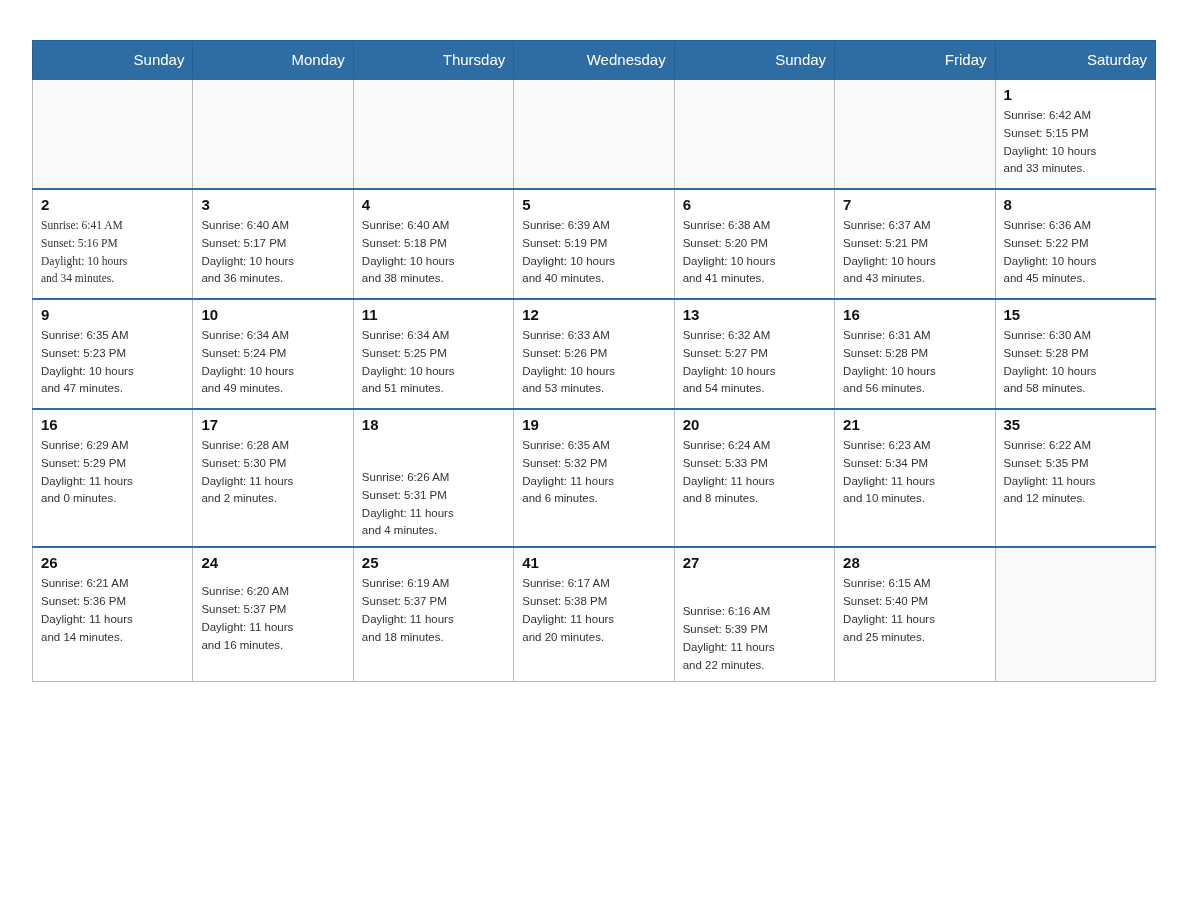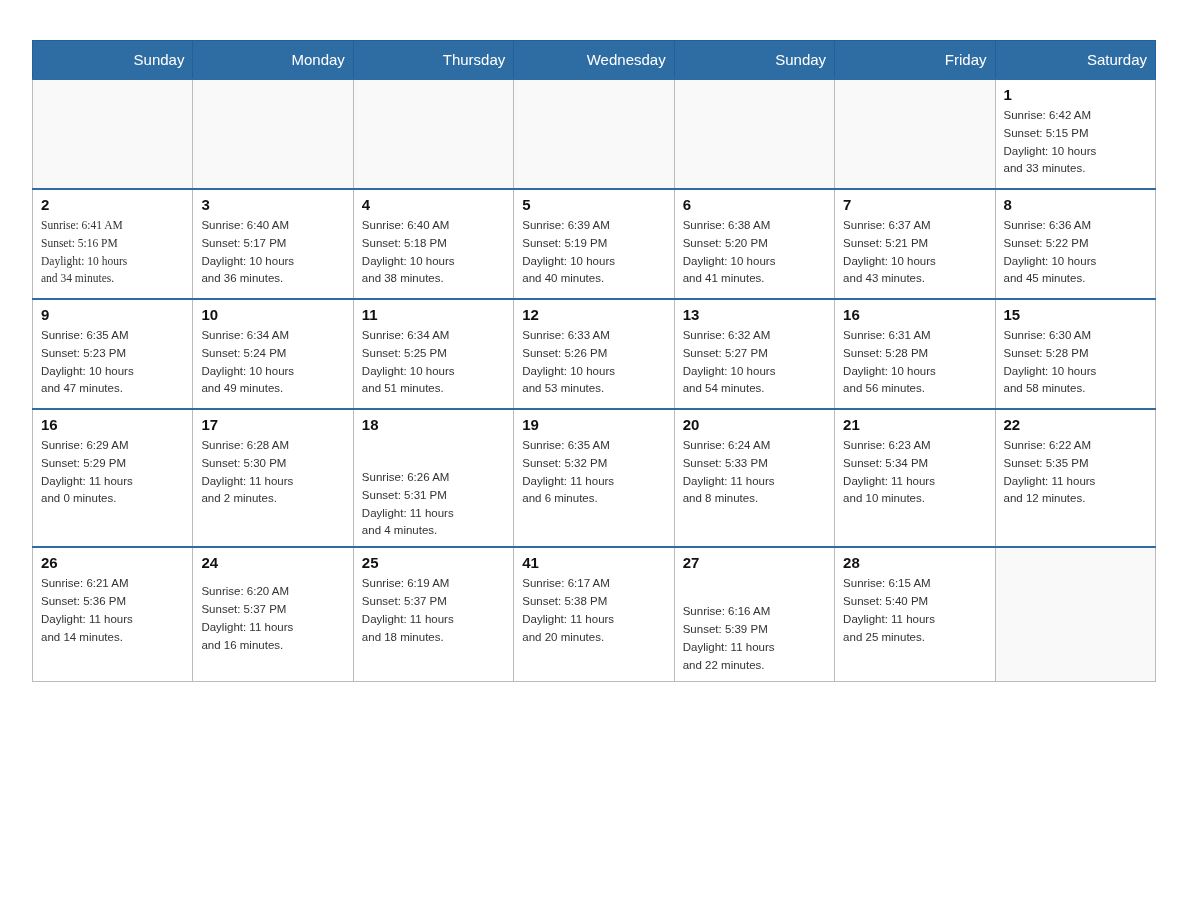--- a/index.html
+++ b/index.html
@@ -268,21 +268,21 @@
 and 8 minutes.</div>
         </td>
         <td>
           <div class="day-number">21</div>
           <div class="day-info" style="white-space: pre-line;">Sunrise: 6:23 AM
 Sunset: 5:34 PM
 Daylight: 11 hours
 and 10 minutes.</div>
         </td>
         <td>
-          <div class="day-number">22</div>
+          <div class="day-number">35</div>
           <div class="day-info" style="white-space: pre-line;">Sunrise: 6:22 AM
 Sunset: 5:35 PM
 Daylight: 11 hours
 and 12 minutes.</div>
         </td>
       </tr>
       <tr class="row-divider">
         <td>
           <div class="day-number">26</div>
           <div class="day-info" style="white-space: pre-line;">Sunrise: 6:21 AM

